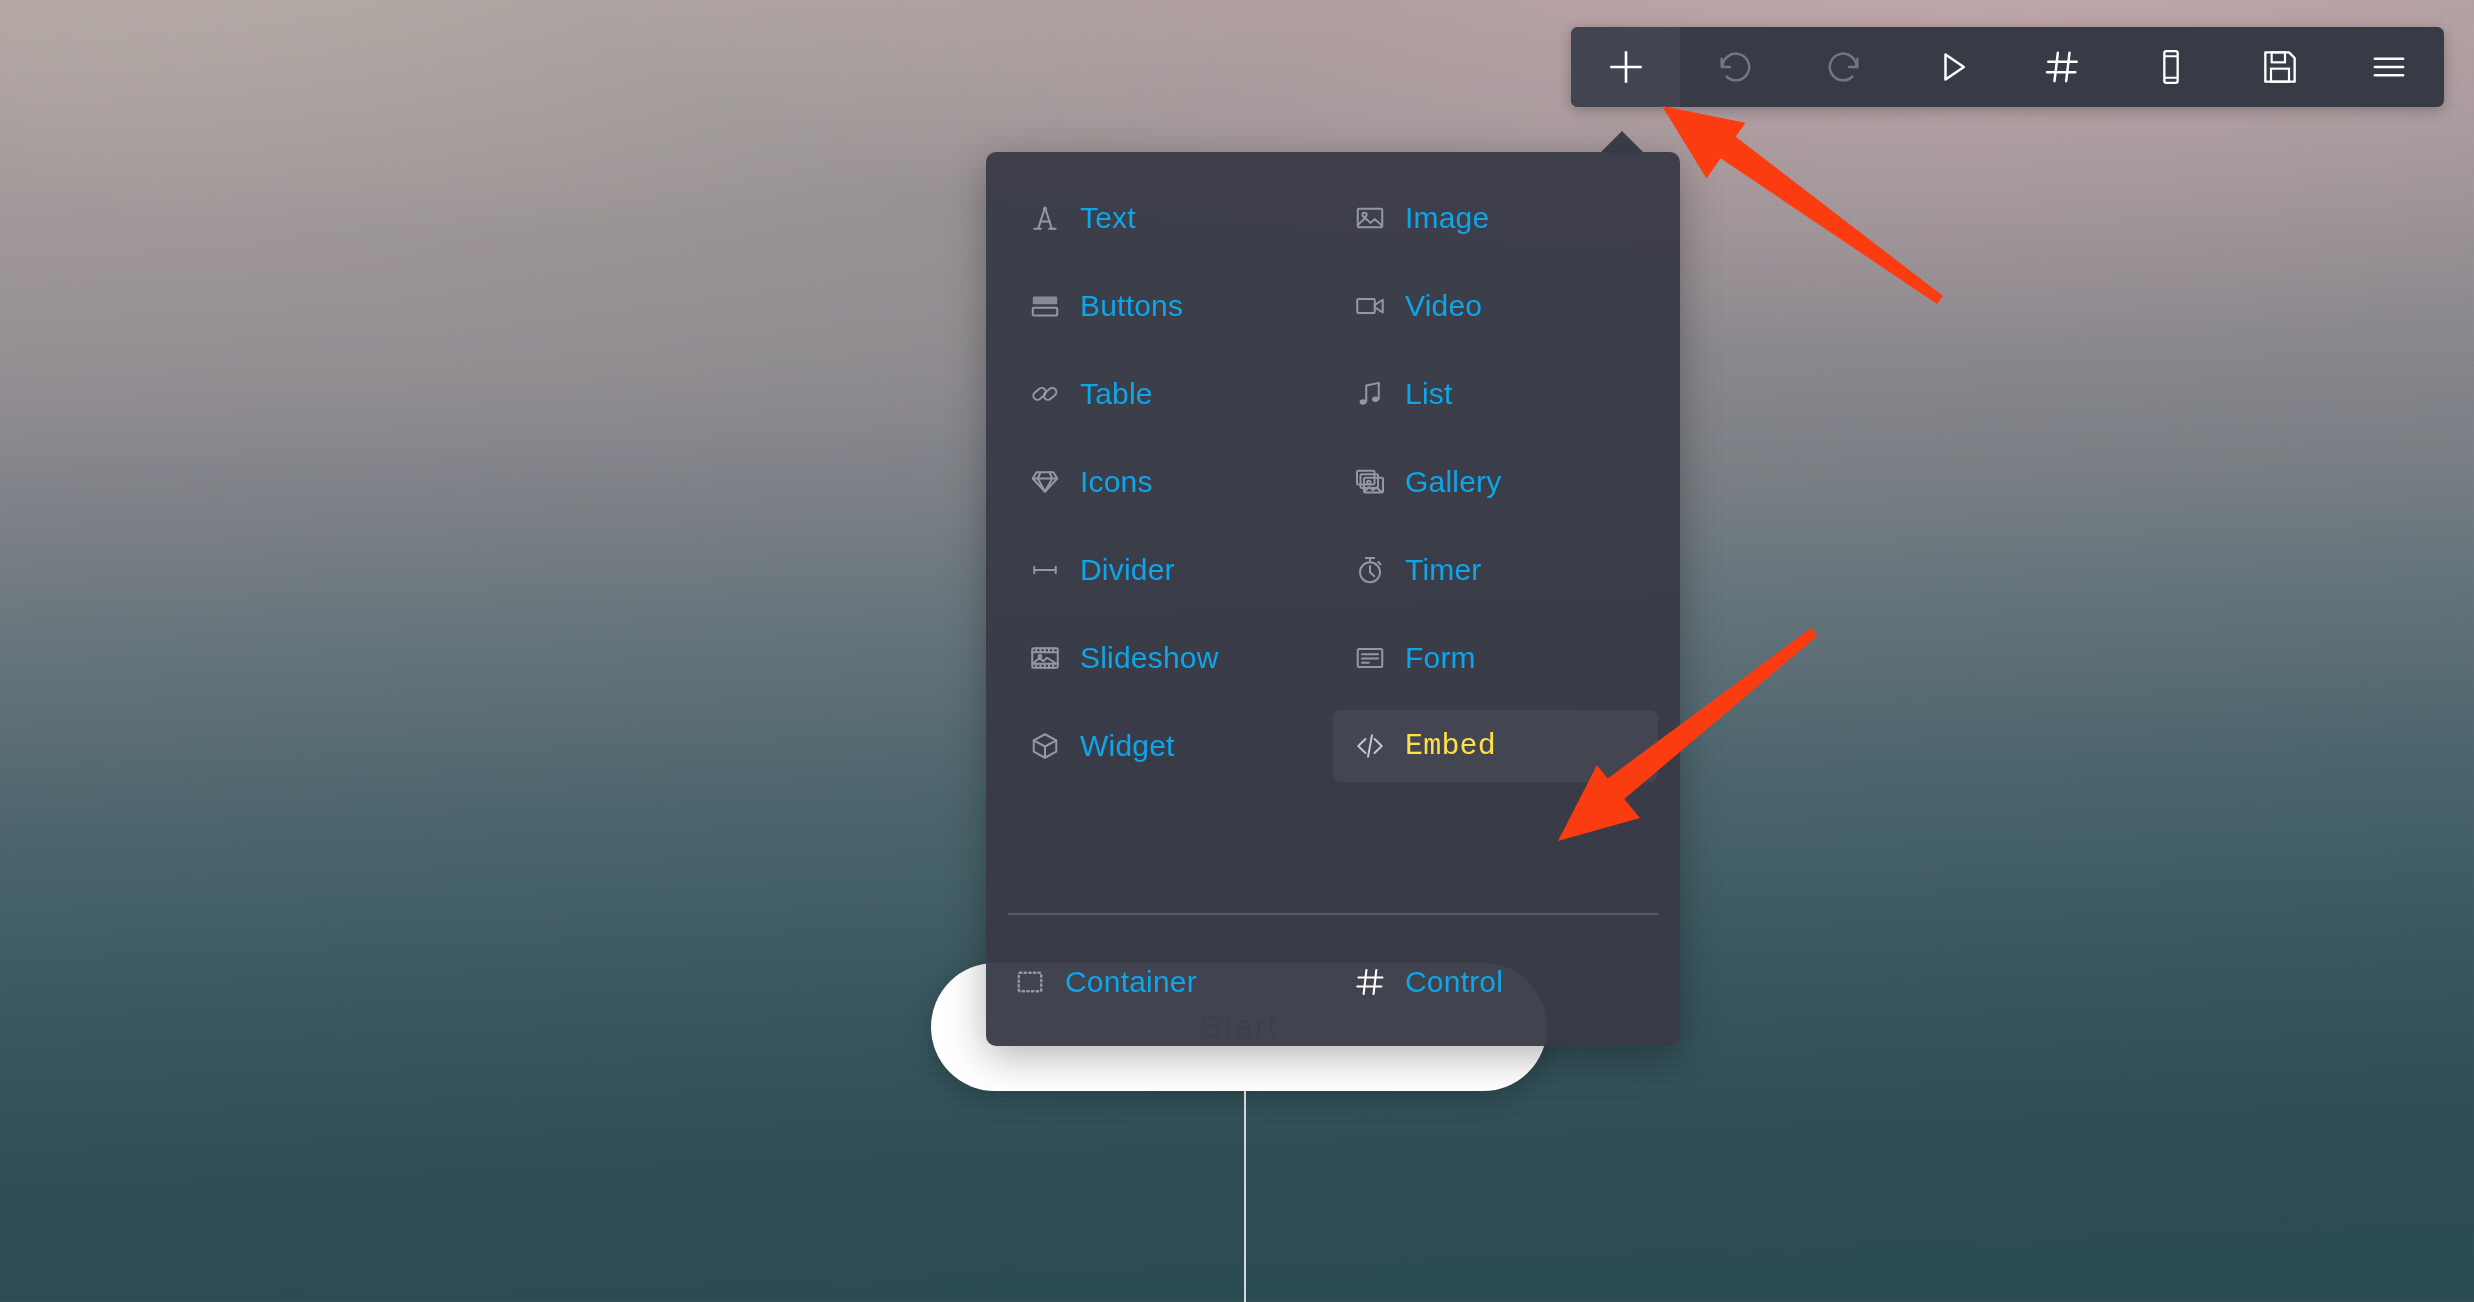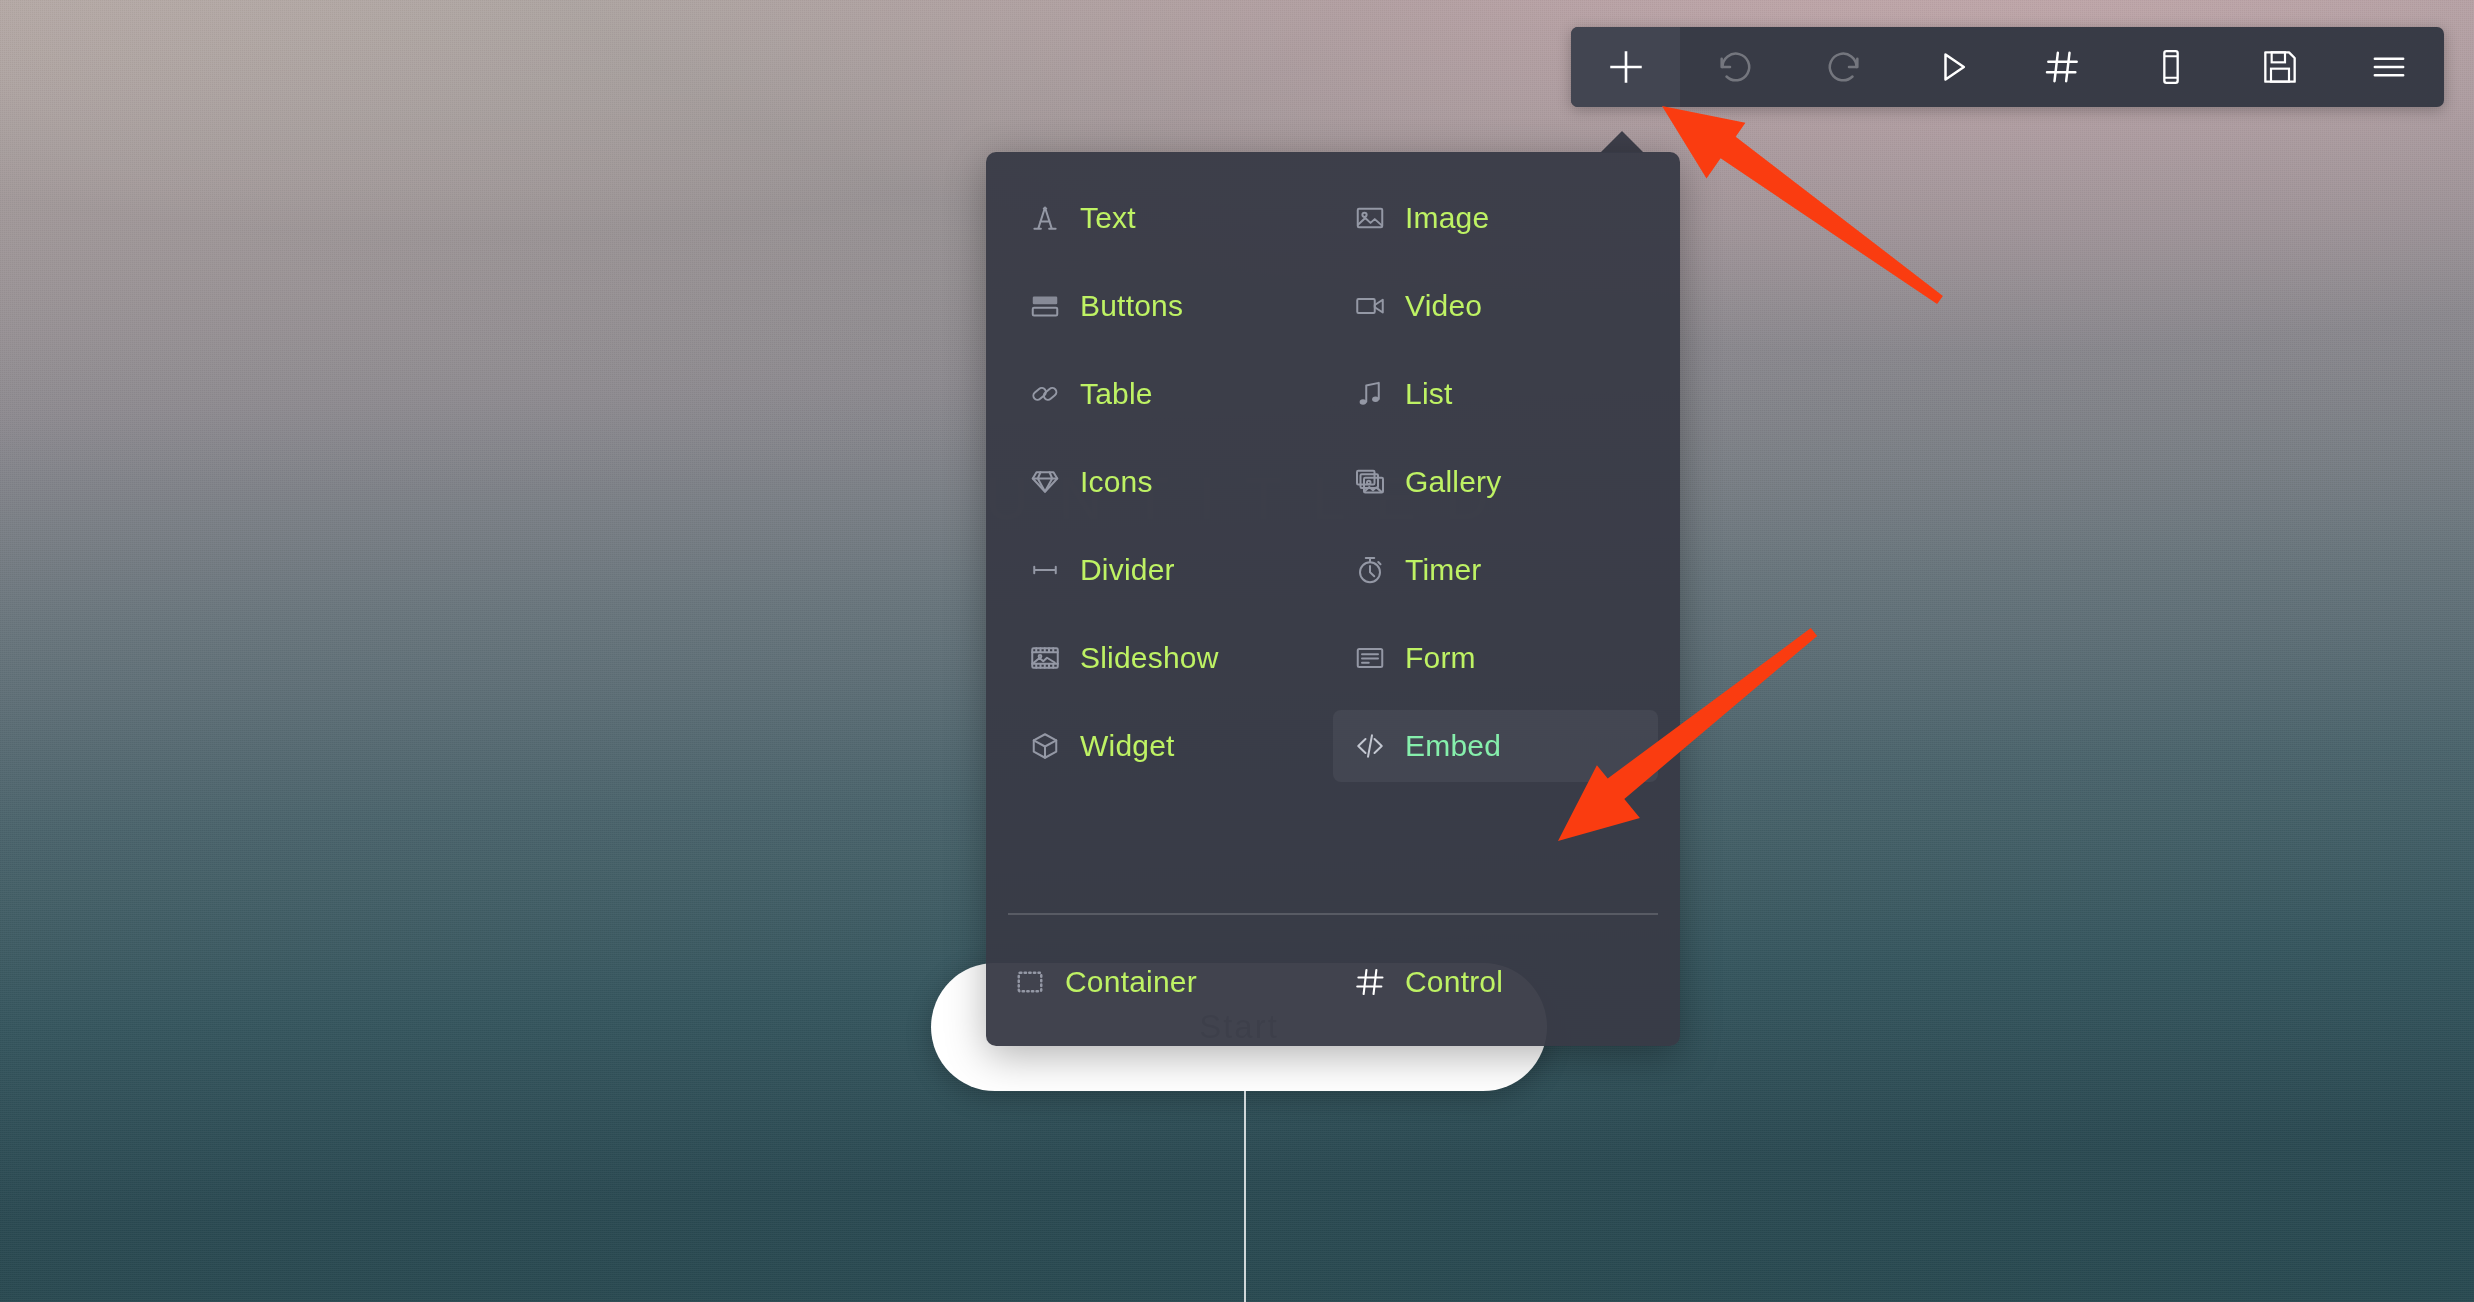--- a/index.html
+++ b/index.html
@@ -126,25 +126,25 @@
   .menu-item.selected{ background:rgba(255,255,255,0.055); }
   .mi-icon{
     width:34px; height:34px;
     display:flex; align-items:center; justify-content:center;
     flex:0 0 34px;
     color:#9498a5;
   }
   .mi-icon svg{ display:block; }
   .mi-label{
     font-size:30px;
-    color:#bef264;
+    color:#0ea5e9;
     letter-spacing:.2px;
     white-space:nowrap;
   }
-  .menu-item.selected .mi-label{ color:#86efac; }
+  .menu-item.selected .mi-label{ color:#fde047;font-family:Liberation Mono, monospace; }
   .menu-item.selected .mi-icon{ color:#c3c7d1; }
 
   #panel-divider{
     position:absolute;
     left:22px; right:22px;
     top:761px;
     height:2px;
     background:rgba(255,255,255,0.16);
   }
   #panel-grid-bottom{

